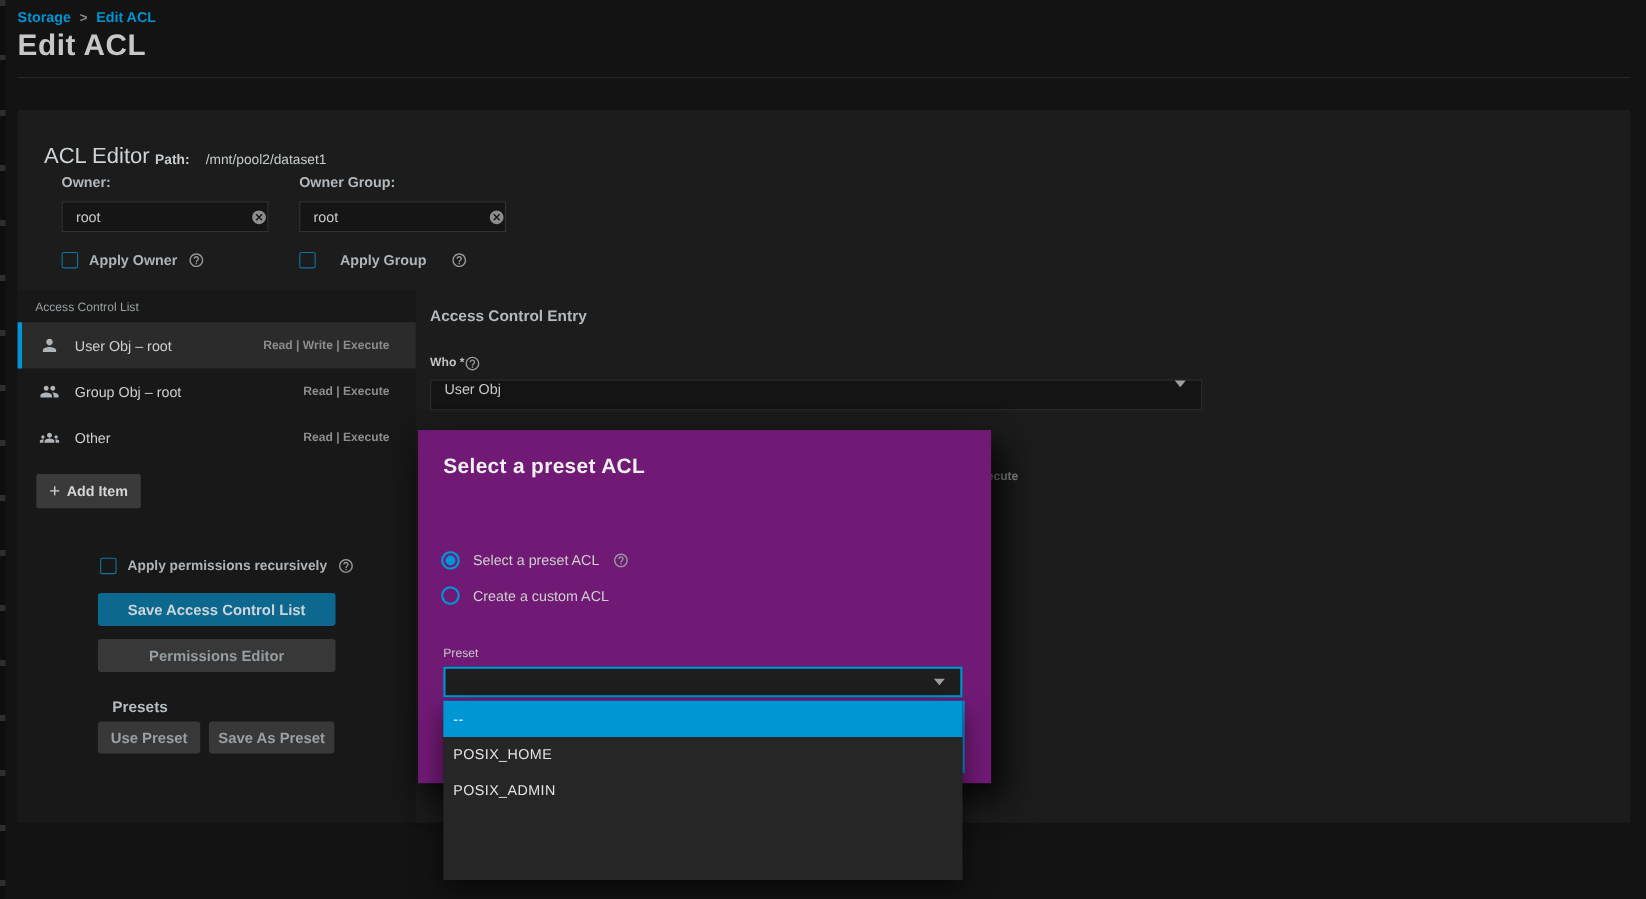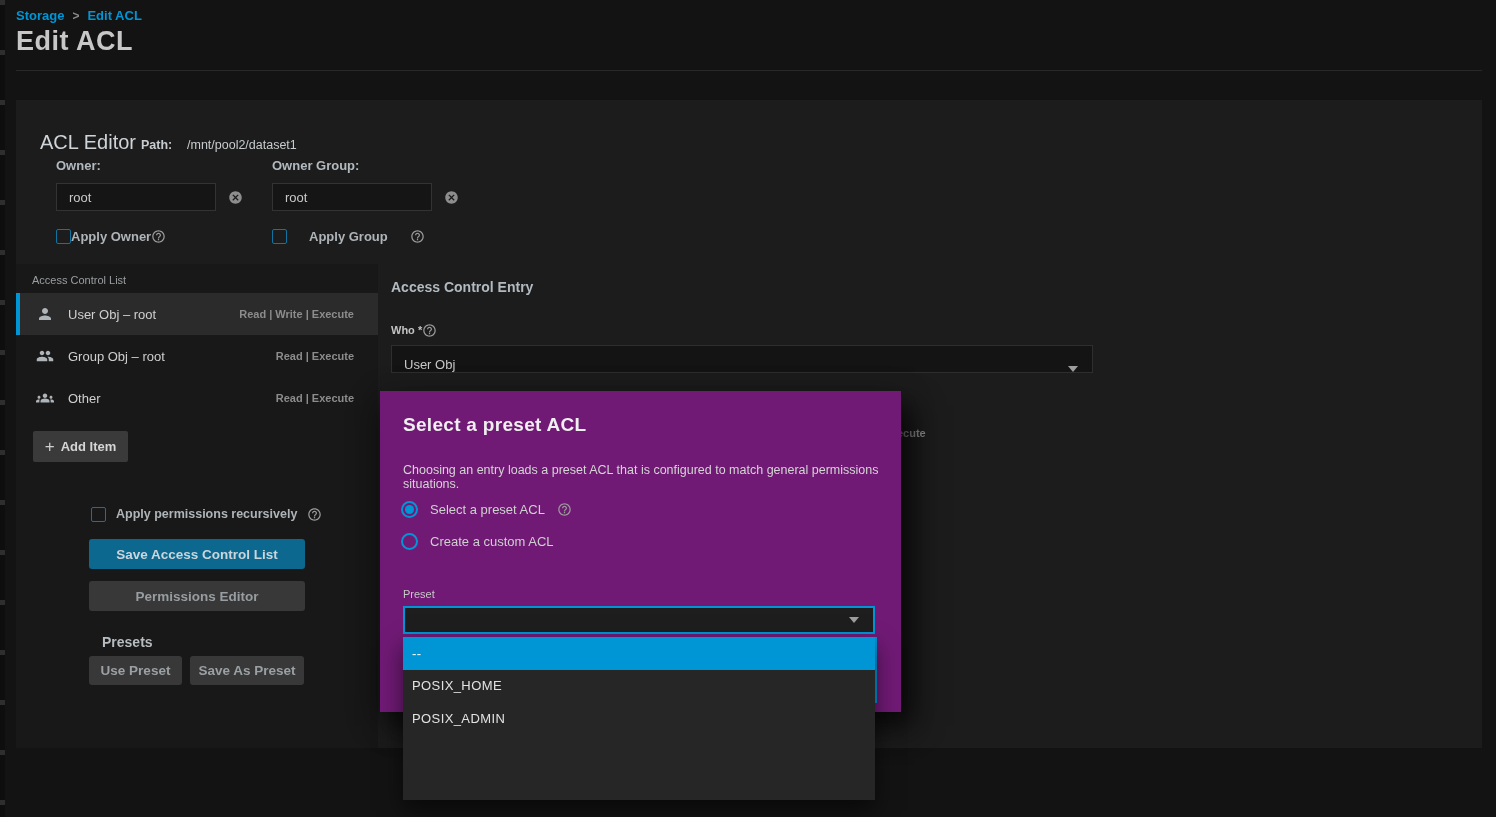--- a/index.html
+++ b/index.html
@@ -21,21 +21,21 @@
   
   #card { left:16px; top:100px; width:1466px; height:648px; background:#1c1c1c; }
 
   h2.section { font-size:14px; font-weight:bold; color:#b2bac0; }
 
   #acl-editor-title { left:40px; top:131px; font-size:20px; color:#ced4d8; }
   .path-lbl { left:141px; top:138px; font-size:12.5px; font-weight:bold; color:#c6cccf; }
   .path-val { left:175px; top:138px; font-size:12.5px; color:#c6cccf;margin-left:12px; }
 
   .field-lbl { font-size:13px; font-weight:bold; color:#b3babf; }
-  .text-input { width:160px; height:28px; background:#151515; border:1px solid #333;
+  .text-input { width:188px; height:28px; background:#151515; border:1px solid #333;
     color:#c9c9c9; font-size:13px; padding:0 26px 0 12px; font-family:"Liberation Sans",sans-serif; }
   .clear-ic { width:15px; height:15px; color:#8d8d8d; }
 
   .cbx { width:15px; height:15px; border:1px solid #1273a0; background:transparent; border-radius:2px; }
   .cbx-lbl { font-size:13px; font-weight:bold; color:#aeb4b8; }
   .help-ic { width:15px; height:15px; color:#9b9b9b; }
 
   
   #list-col { left:16px; top:264px; width:362px; height:484px; background:#181818; }
   #list-header { left:32px; top:274px; font-size:11px; color:#9a9fa2; }
@@ -56,21 +56,21 @@
   #perm-editor-btn { left:89px; top:581px; width:216px; height:30px; background:#383838; color:#979da0; }
   #presets-heading { left:102px; top:634px; font-size:14px; font-weight:bold; color:#b6bcbf; }
   #use-preset-btn { left:89px; top:656px; width:93px; height:29px; background:#383838; color:#9aa0a3; }
   #save-as-preset-btn { left:190px; top:656px; width:114px; height:29px; background:#383838; color:#9aa0a3; }
 
   
   #ace-title { left:391px; top:279px; }
   #who-label { left:391px; top:324px; font-size:11px; font-weight:bold; color:#c3c3c3; }
   #who-help { left:422px; top:323px; }
   #who-select { left:391px; top:345px; width:702px; height:28px; background:#141414;
-    border:1px solid #2e2e2e; display:flex; align-items:flex-end; cursor:pointer; }
+    border:1px solid #2e2e2e; display:flex; align-items:flex-start; cursor:pointer; }
   #who-select .sel-text { font-size:13px; color:#c9c9c9; margin-left:12px; flex:1; }
   .caret { width:0; height:0; border-left:5px solid transparent; border-right:5px solid transparent;
     border-top:6px solid #9e9e9e; margin-right:14px; }
   #obscured-frag { left:897px; top:427px; font-size:11px; font-weight:bold; color:#8c8c8c; }
 
   
   #preset-dialog { left:380px; top:391px; width:521px; height:321px; background:#701a75; z-index:20;
     box-shadow:14px 14px 26px rgba(0,0,0,.55), 0 10px 30px rgba(0,0,0,.45); }
   #dialog-title { left:23px; top:23px; font-size:19px; font-weight:bold; color:#efefef; letter-spacing:.3px; }
   #dialog-desc { left:23px; top:72px; width:480px; font-size:12.5px; color:#d4d4d4; }
@@ -128,21 +128,21 @@
   <div class="abs field-lbl" style="left:272px; top:158px;">Owner Group:</div>
   <div class="abs" style="left:272px; top:183px;">
     <input class="text-input" value="root" style="">
     <span class="ic-wrap abs" style="left:172px; top:7px;">
       <svg class="clear-ic" viewBox="0 0 24 24" fill="currentColor">
           <path d="M12 2C6.47 2 2 6.47 2 12s4.47 10 10 10 10-4.47 10-10S17.53 2 12 2zm5 13.59L15.59 17 12 13.41 8.41 17 7 15.59 10.59 12 7 8.41 8.41 7 12 10.59 15.59 7 17 8.41 13.41 12 17 15.59z"></path>
         </svg>
     </span>
   </div>
 
-  <div class="abs" style="left:56px; top:229px; display:flex; align-items:center; ">
+  <div class="abs" style="left:56px; top:229px; display:flex; align-items:center; gap:10px;">
     <span class="cbx"></span>
     <span class="cbx-lbl">Apply Owner</span>
     <span class="ic-wrap">
       <svg class="help-ic" viewBox="0 0 24 24" fill="currentColor">
           <path d="M11 18h2v-2h-2v2zm1-16C6.48 2 2 6.48 2 12s4.48 10 10 10 10-4.48 10-10S17.52 2 12 2zm0 18c-4.41 0-8-3.59-8-8s3.59-8 8-8 8 3.59 8 8-3.59 8-8 8zm0-14c-2.21 0-4 1.79-4 4h2c0-1.1.9-2 2-2s2 .9 2 2c0 2-3 1.75-3 5h2c0-2.25 3-2.5 3-5 0-2.21-1.79-4-4-4z"></path>
         </svg>
     </span>
   </div>
 
   <div class="abs" style="left:272px; top:229px; display:flex; align-items:flex-end; gap:22px;">
@@ -217,21 +217,20 @@
       </svg>
   </span>
   <div id="who-select" class="abs">
     <span class="sel-text">User Obj</span>
     <span class="caret"></span>
   </div>
   <div id="obscured-frag" class="abs">ecute</div>
 
   <div id="preset-dialog" class="abs">
     <div id="dialog-title" class="abs">Select a preset ACL</div>
-    <div id="dialog-desc" class="abs">Choosing an entry loads a preset ACL that is configured to match general permissions situations.</div>
 
     <div class="abs" style="left:21px; top:110px; display:flex; align-items:center; gap:12px;">
       <span class="radio">
           <span class="dot"></span>
         </span>
       <span class="radio-lbl">Select a preset ACL</span>
       <span class="ic-wrap">
         <svg class="help-ic" viewBox="0 0 24 24" fill="currentColor">
             <path d="M11 18h2v-2h-2v2zm1-16C6.48 2 2 6.48 2 12s4.48 10 10 10 10-4.48 10-10S17.52 2 12 2zm0 18c-4.41 0-8-3.59-8-8s3.59-8 8-8 8 3.59 8 8-3.59 8-8 8zm0-14c-2.21 0-4 1.79-4 4h2c0-1.1.9-2 2-2s2 .9 2 2c0 2-3 1.75-3 5h2c0-2.25 3-2.5 3-5 0-2.21-1.79-4-4-4z"></path>
           </svg>

